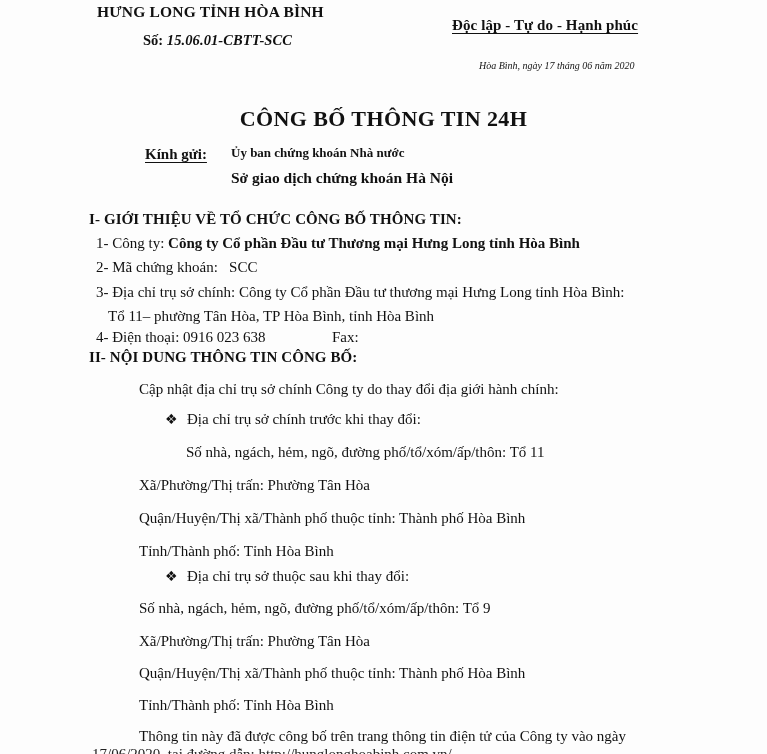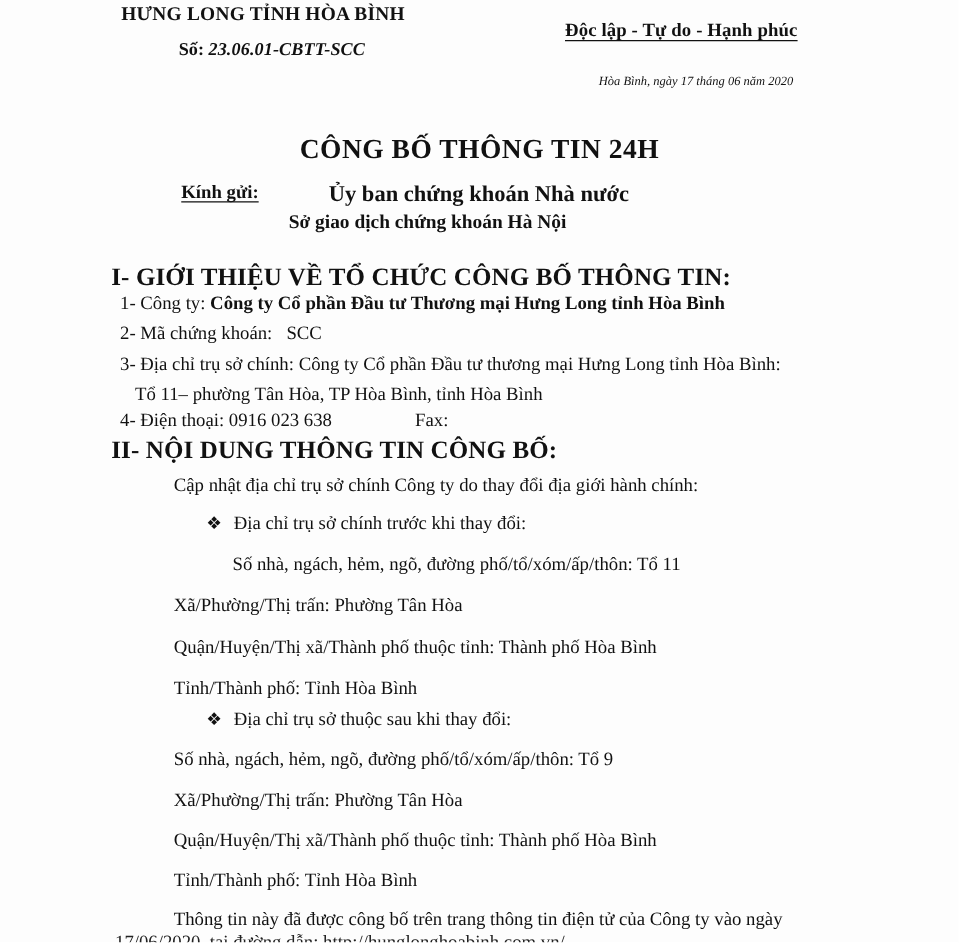--- a/index.html
+++ b/index.html
@@ -83,35 +83,34 @@
     left: 145px;
     top: 147px;
     font-size: 15px;
     font-weight: bold;
     text-decoration: underline;
     text-underline-offset: 3px;
   }
   .recipient-1 {
     left: 231px;
     top: 146px;
-    font-size: 18px;
-    font-weight: bold;
-    margin-left: 32px;
+    font-size: 13px;
+    font-weight: bold;
   }
   .recipient-2 {
     left: 231px;
     top: 170px;
     font-size: 15.5px;
     font-weight: bold;
   }
 
   
   .sec-heading {
     left: 89px;
-    font-size: 20px;
+    font-size: 15px;
     font-weight: bold;
     letter-spacing: .1px;
   }
   .sec-1 { top: 212px; }
   .sec-2 { top: 350px; }
 
   
   .item {
     left: 96px;
     font-size: 15px;
@@ -164,21 +163,21 @@
 </style>
 </head>
 <body>
 
 <div id="page">
 
   <div class="t org-name">HƯNG LONG TỈNH HÒA BÌNH</div>
 
   <div class="t doc-number">
     <span>Số:</span>
-    <span class="num">23.06.01-CBTT-SCC</span>
+    <span class="num">15.06.01-CBTT-SCC</span>
   </div>
 
   <div class="t motto">Độc lập - Tự do - Hạnh phúc</div>
 
   <div class="t place-date">Hòa Bình, ngày 17  tháng 06 năm 2020</div>
 
   <div class="t doc-title">CÔNG BỐ THÔNG TIN 24H</div>
 
   <div class="t recipient-label">Kính gửi:</div>
 

